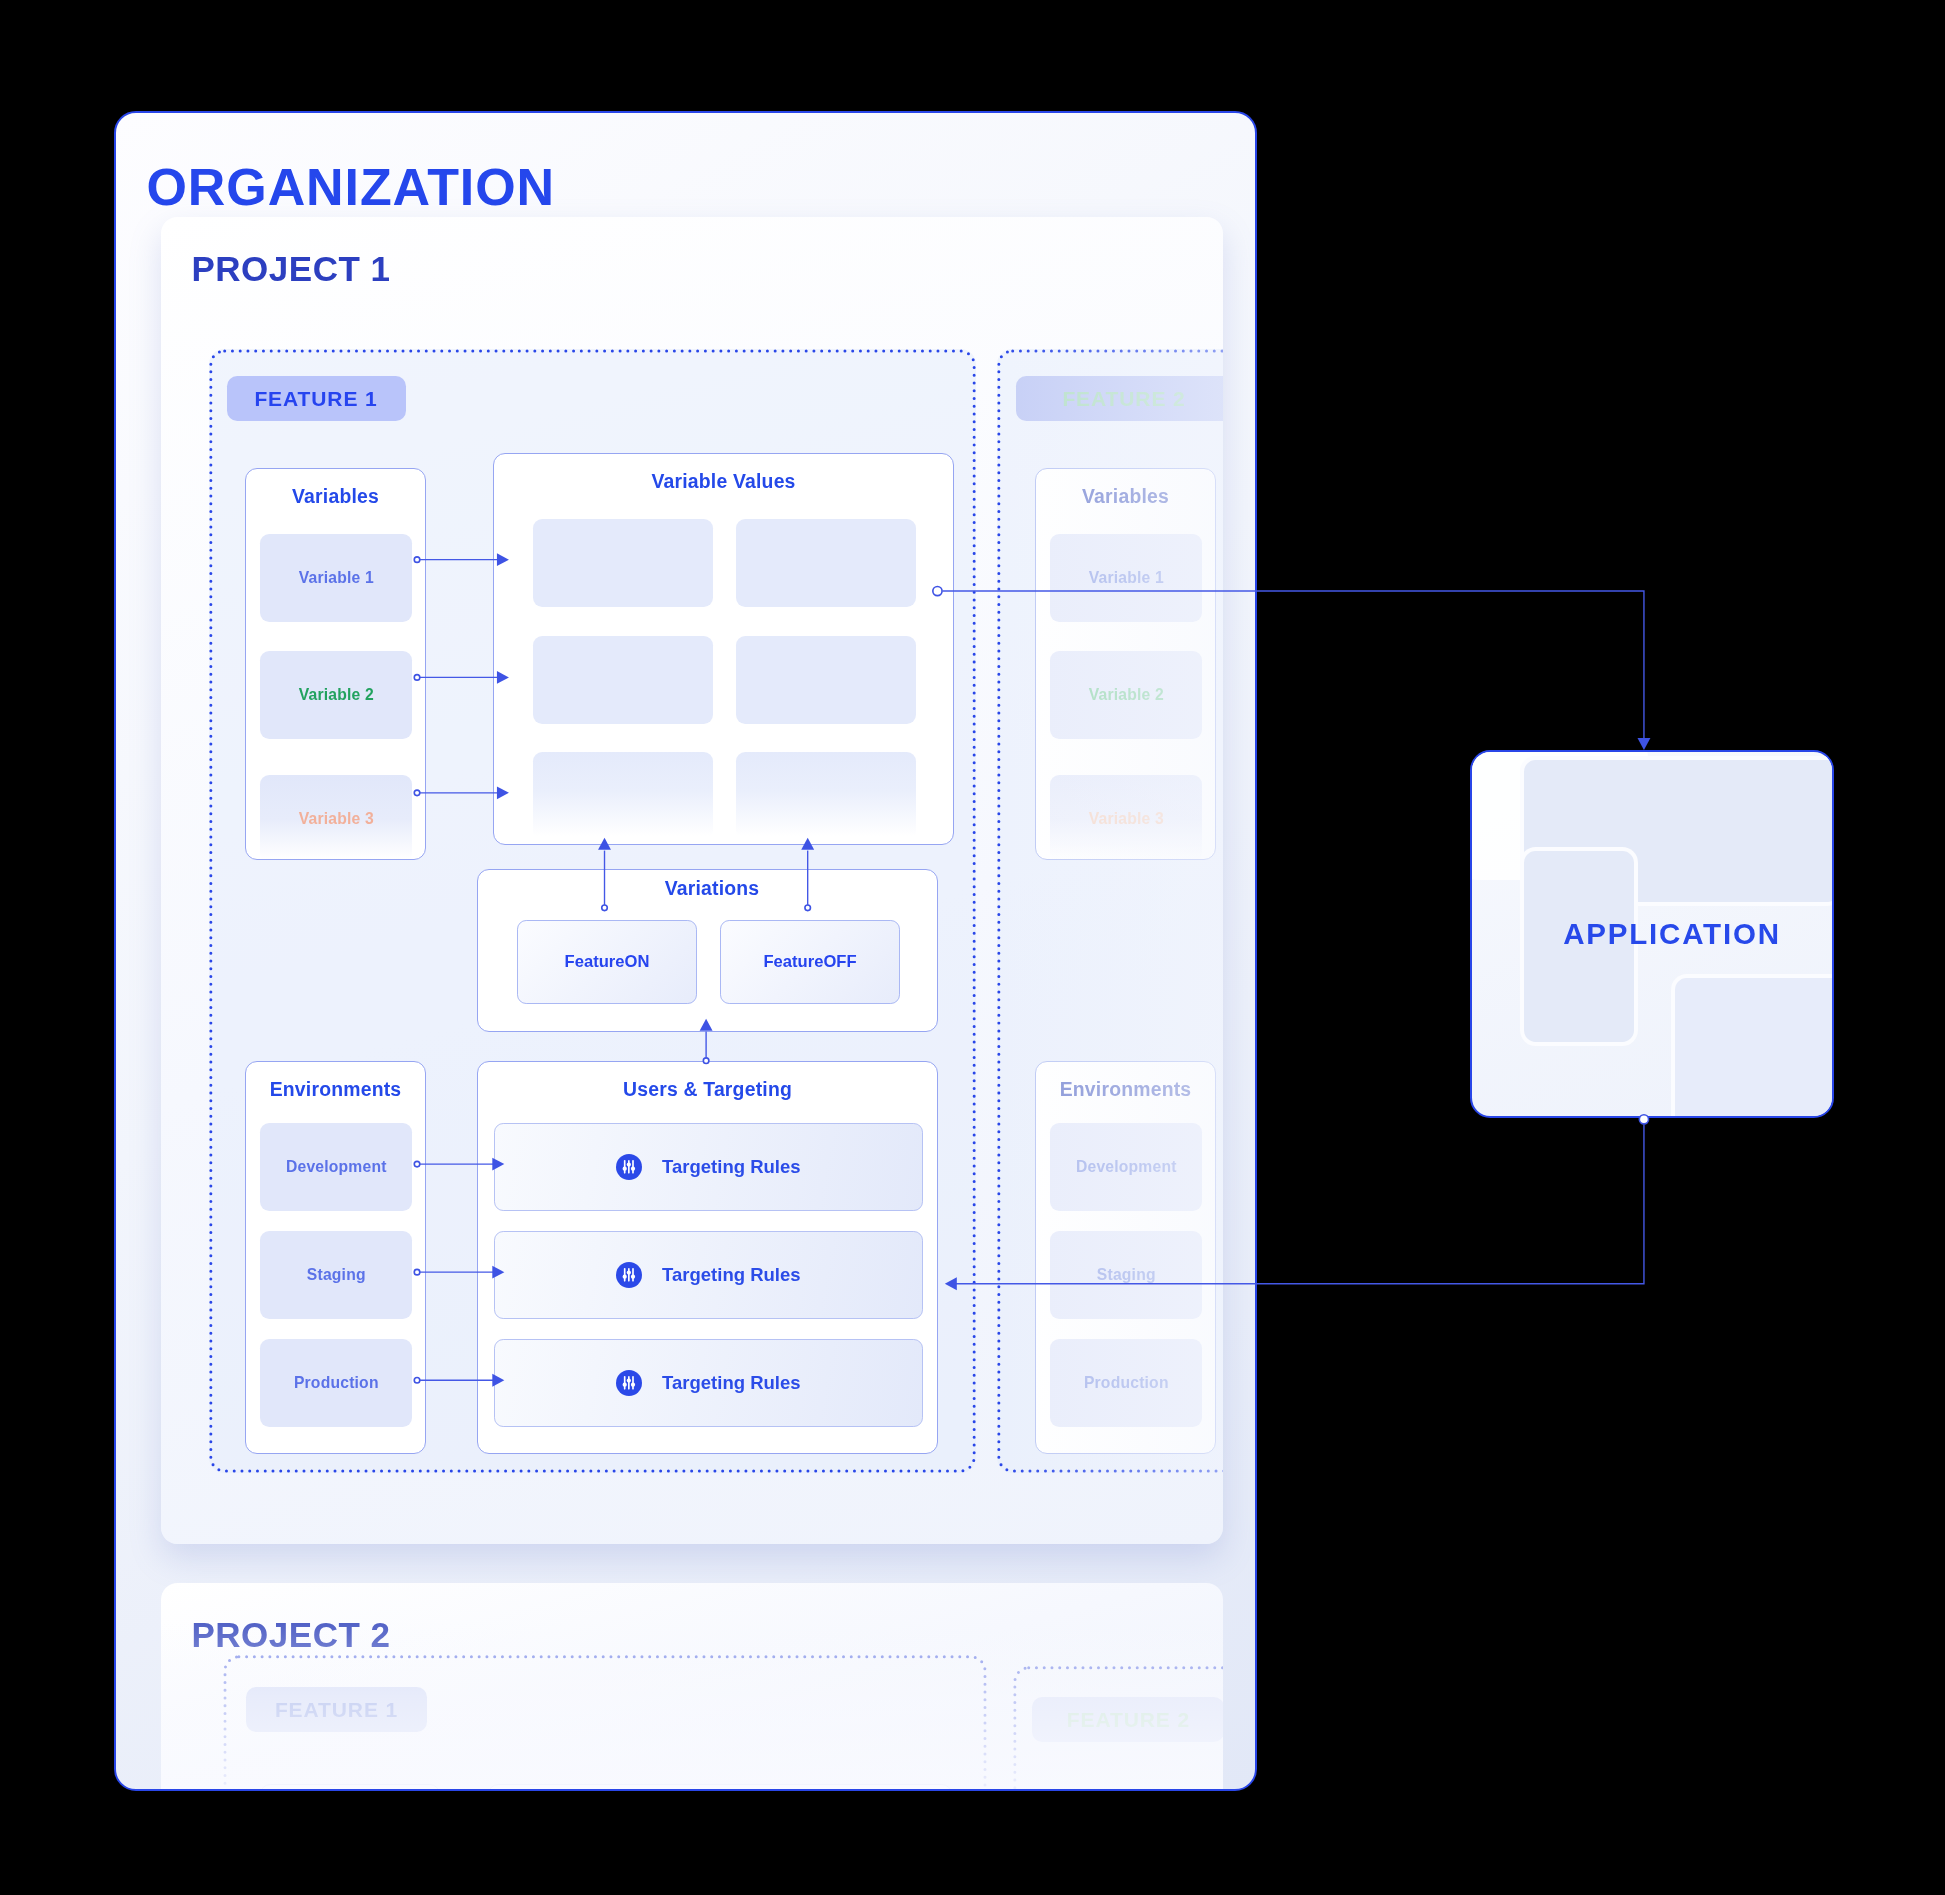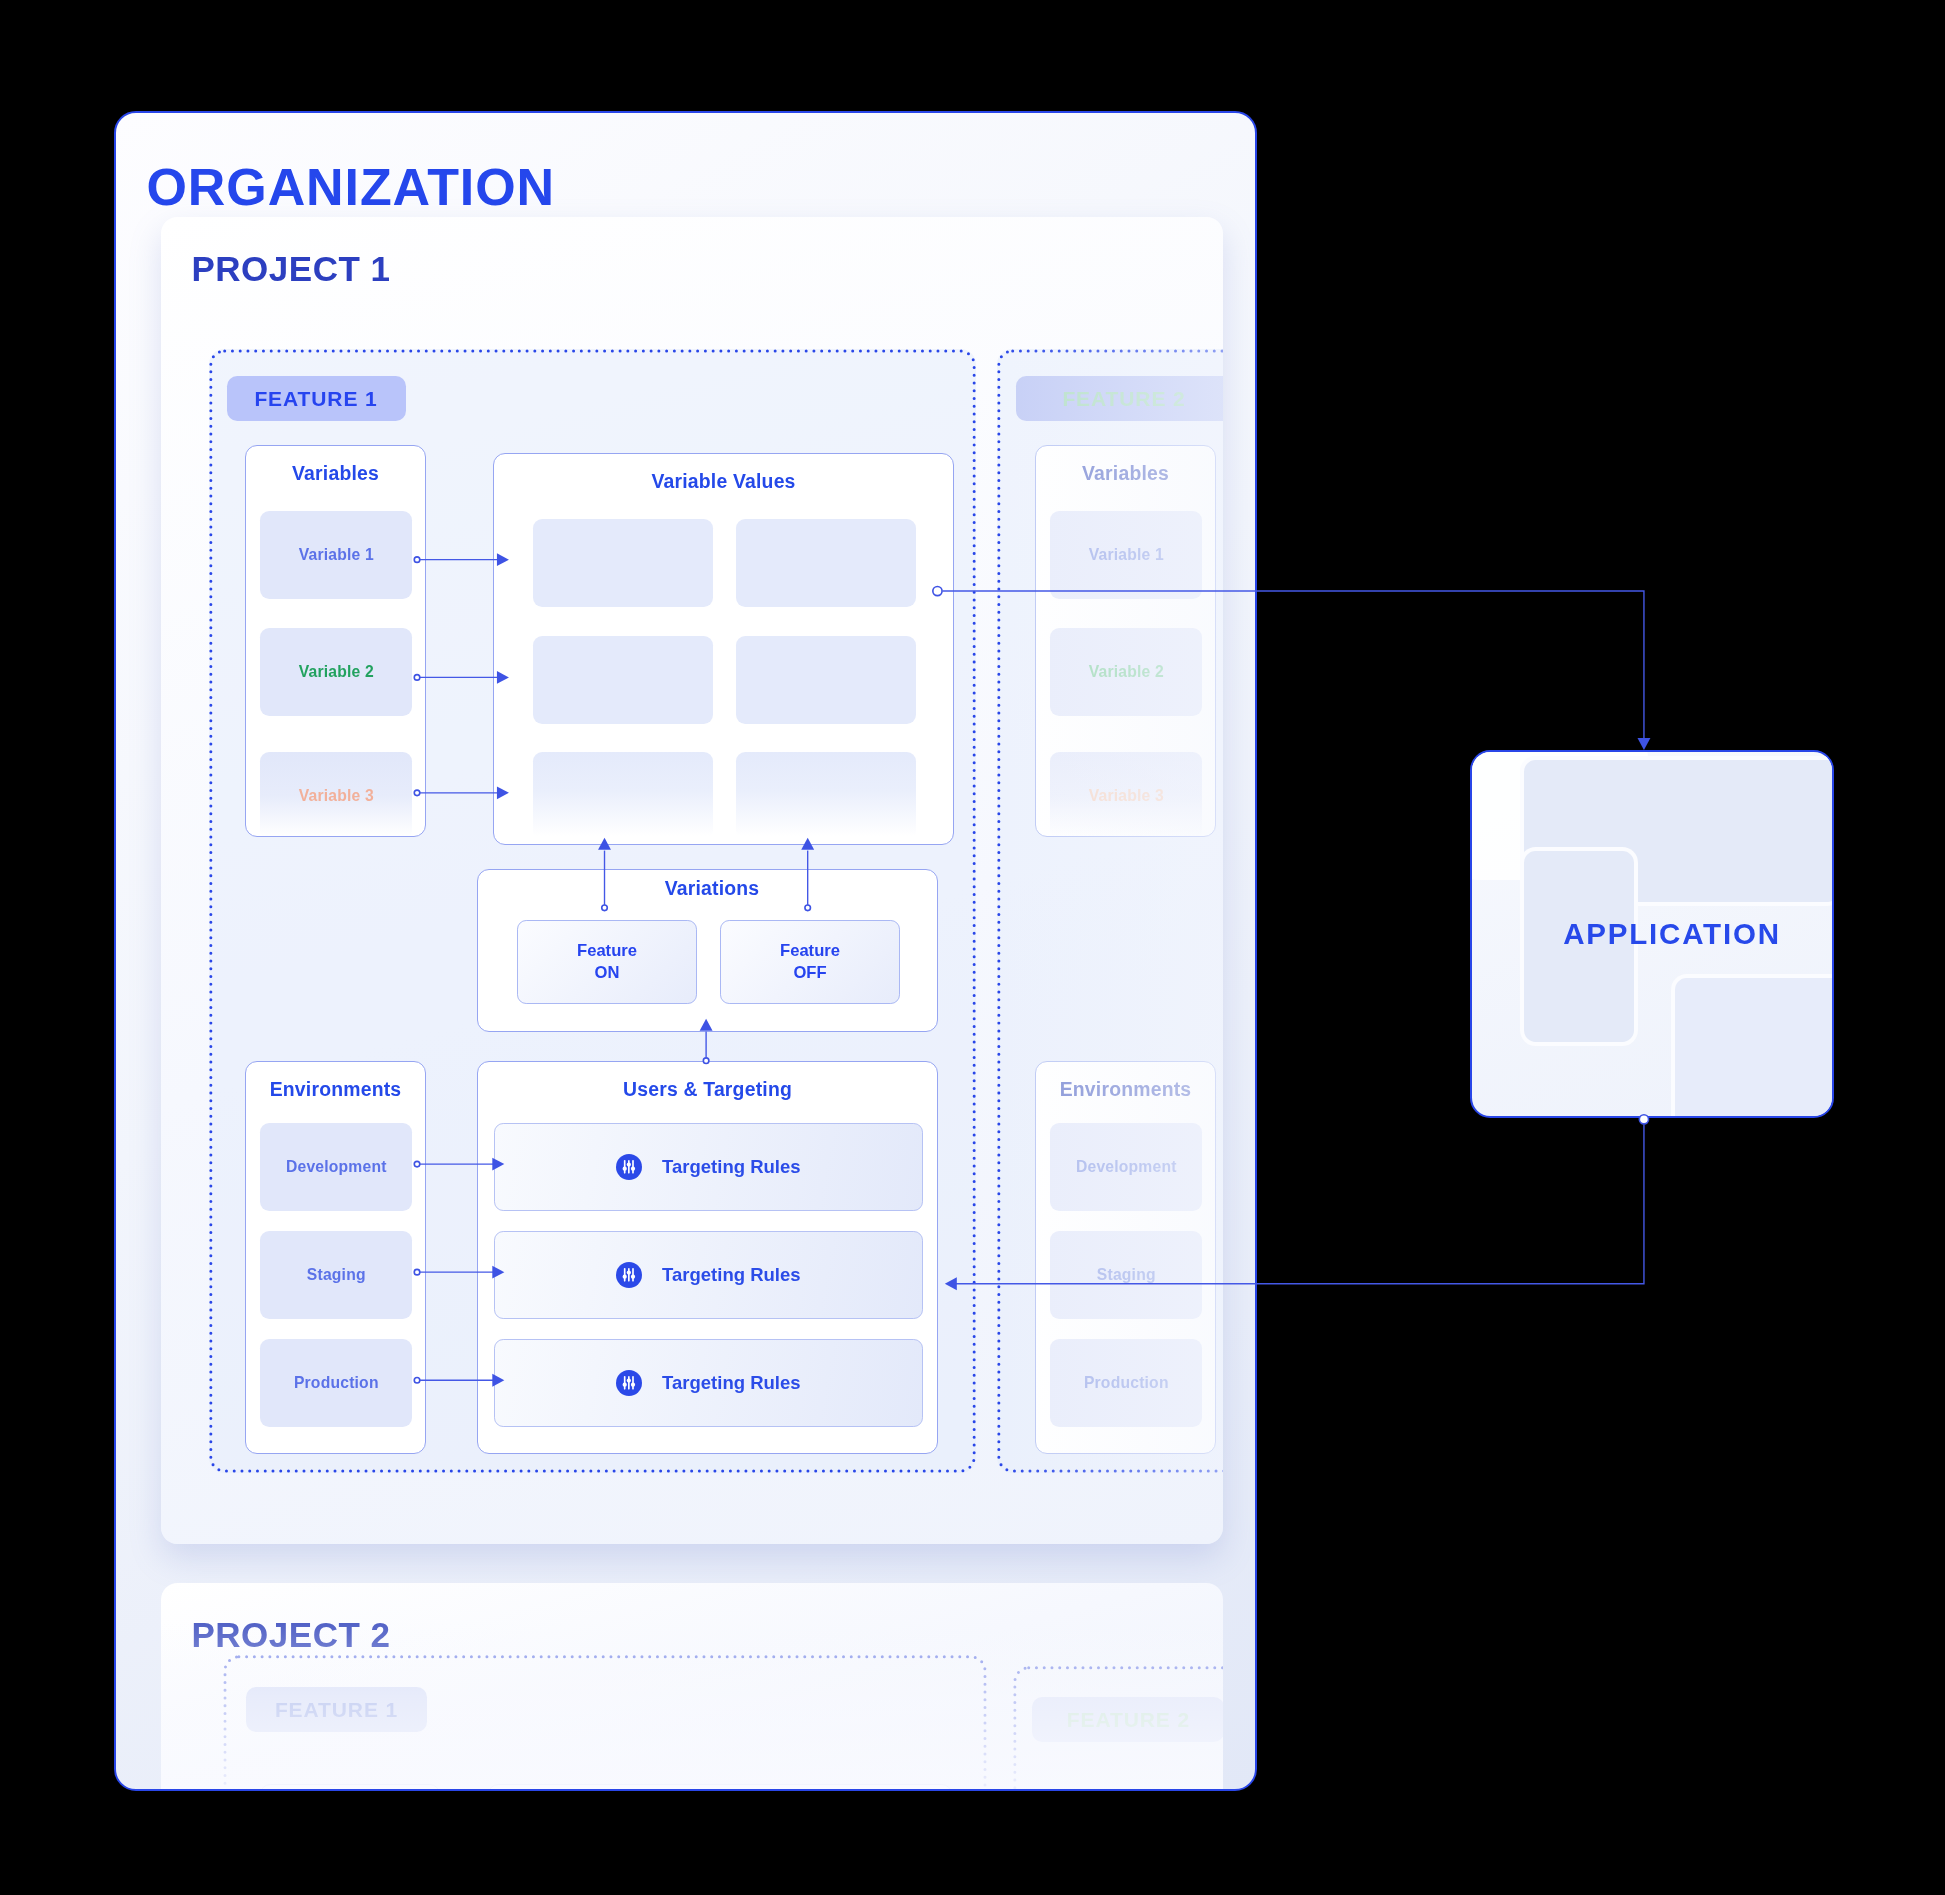--- a/index.html
+++ b/index.html
@@ -52,21 +52,21 @@
   .f2 .badge{left:18.5px;top:27px;width:217px;height:45px;color:#b7e0c8;background:#c6cff6;}
 
   
   .subbox{
     position:absolute;background:#ffffff;border:1.4px solid #96a5f2;border-radius:12px;
   }
   .subbox .box-title{
     position:absolute;left:0;right:0;text-align:center;
     font-size:19.4px;font-weight:700;letter-spacing:0.2px;color:#2449e9;
   }
-  .varbox{left:36px;top:96px;width:181px;height:392px;}
+  .varbox{left:36px;top:119px;width:181px;height:392px;}
   .valbox{left:268px;top:104px;width:461px;height:392px;margin-left:16px;}
   .variationsbox{left:268px;top:520px;width:461px;height:163px;}
   .envbox{left:36px;top:712px;width:181px;height:393px;}
   .targbox{left:268px;top:712px;width:461px;height:393px;}
   .varbox .box-title,.valbox .box-title,.envbox .box-title,.targbox .box-title{top:15.7px;}
   .variationsbox .box-title{top:6.5px;padding-left:9px;}
 
   
   .pill{
     position:absolute;left:14.3px;width:152px;height:88px;border-radius:9.2px;
@@ -84,21 +84,21 @@
   }
   .cell.c1{left:39px;} .cell.c2{left:242px;}
   .cell.r1{top:65px;} .cell.r2{top:182px;} .cell.r3{top:298px;}
   .cell.fade{background:linear-gradient(180deg,#e4eafb 0%,#eaeffc 45%,rgba(255,255,255,0) 96%);}
 
   
   .vopt{
     position:absolute;top:50px;width:180px;height:84px;border-radius:9.2px;
     background:linear-gradient(135deg,#fbfcff 0%,#e7ecfb 100%);
     border:1.4px solid #aab8f4;
-    display:flex;flex-direction:column;align-items:center;justify-content:center;
+    display:flex;flex-direction:row;align-items:center;justify-content:center;
     font-size:16.6px;font-weight:700;line-height:1.3;color:#2644ef;text-align:center;
   }
   .vopt.on{left:39px;} .vopt.off{left:242px;}
 
   
   .trow{
     position:absolute;left:15.7px;width:429px;height:88px;border-radius:9.2px;
     background:linear-gradient(100deg,#f8fafe 0%,#e3e9fa 100%);
     border:1.4px solid #b6c2f4;
     display:flex;align-items:center;justify-content:center;gap:20.3px;

